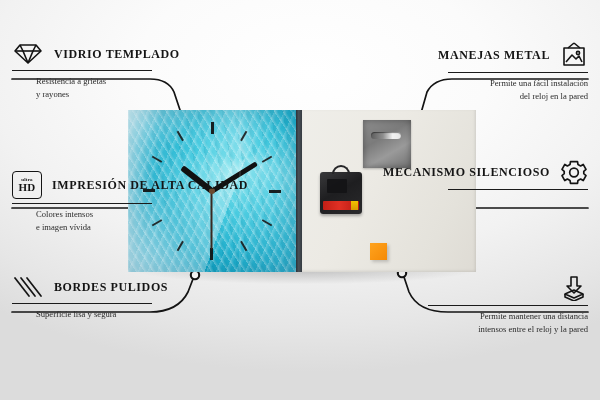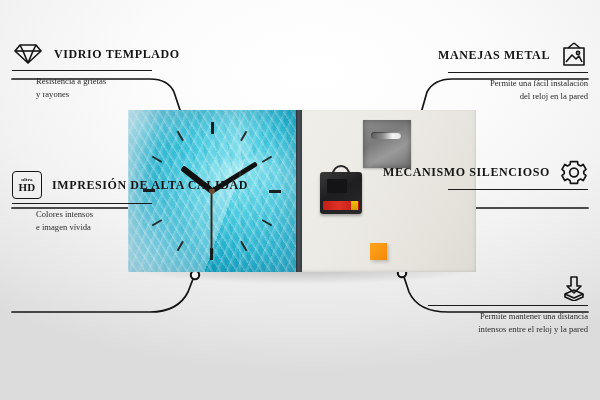--- a/index.html
+++ b/index.html
@@ -302,20 +302,35 @@
         <span class="h">HD</span>
       </div>
       <div class="title">IMPRESIÓN DE
 ALTA CALIDAD</div>
     </div>
     <div class="rule" style="width:140px;"></div>
     <div class="desc">Colores intensos
 e imagen vívida</div>
   </div>
 
+  <div class="feature left" style="left:12px; top:275px; width:140px;">
+    <div class="head">
+      <svg class="icon" width="32" height="24" viewBox="0 0 32 24">
+        <g fill="none" stroke="#141414" stroke-width="1.7" stroke-linecap="round">
+          <path d="M3 3 L17 21"></path>
+            <path d="M9 3 L23 21"></path>
+            <path d="M15 3 L29 21"></path>
+        </g>
+      </svg>
+      <div class="title">BORDES
+PULIDOS</div>
+    </div>
+    <div class="rule" style="width:140px;"></div>
+    <div class="desc">Superficie lisa y segura</div>
+  </div>
 
   <div class="feature right" style="left:448px; top:42px; width:140px;">
     <div class="head">
       <div class="title">MANEJAS
 METAL</div>
       <svg class="icon" width="28" height="26" viewBox="0 0 28 26">
         <g fill="none" stroke="#141414" stroke-width="1.6" stroke-linejoin="round">
           <path d="M14 1 L20 6"></path>
             <path d="M14 1 L8 6"></path>
           <rect x="4" y="6" width="20" height="17"></rect>

